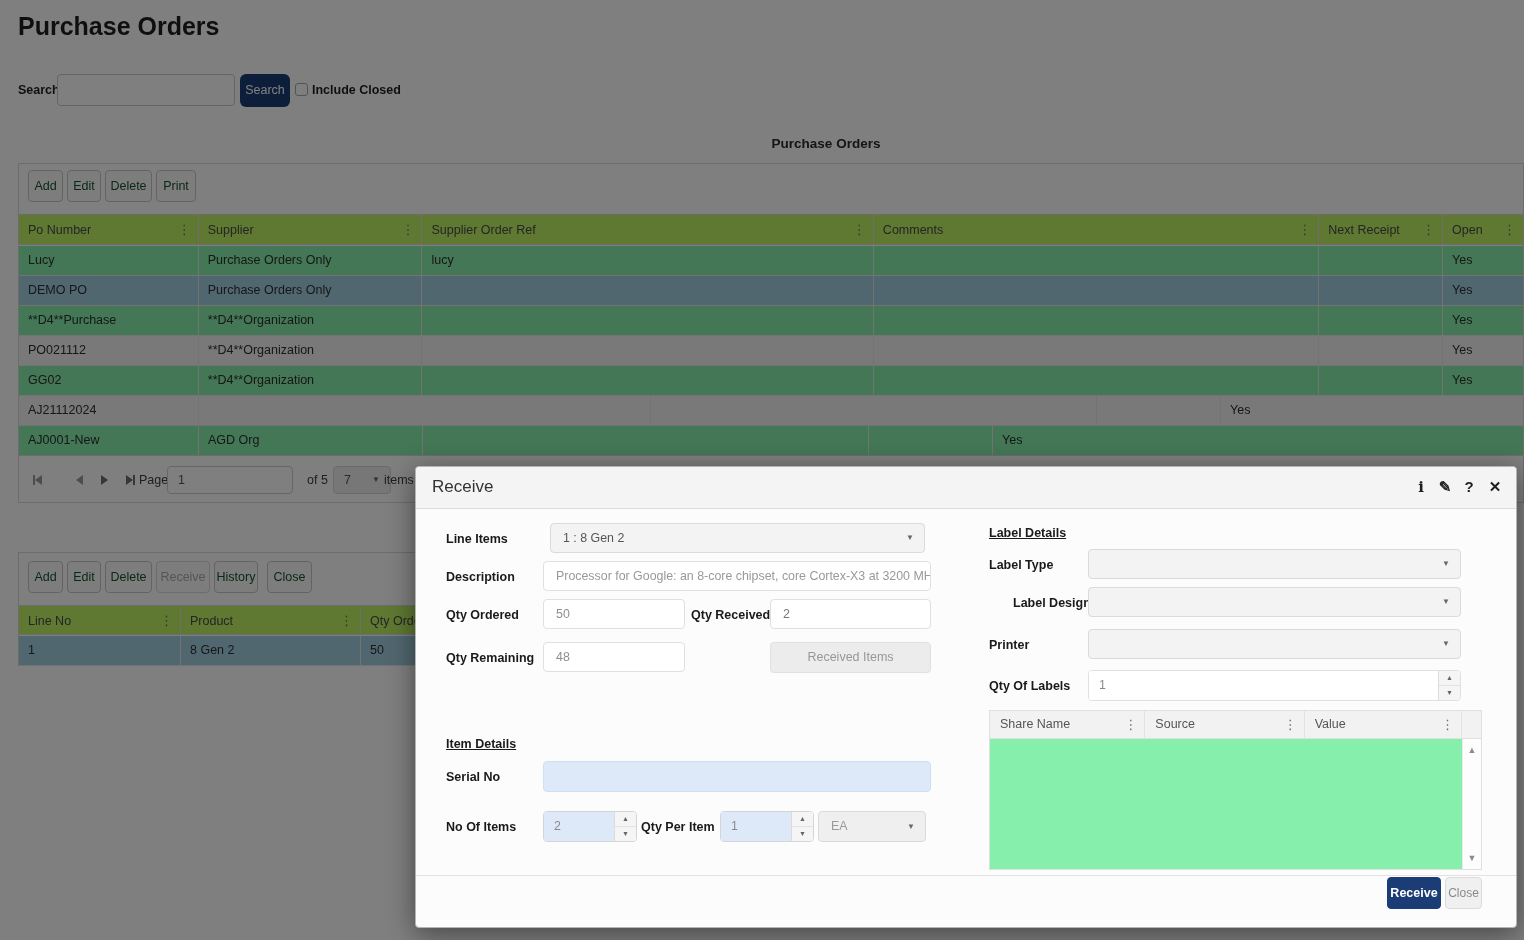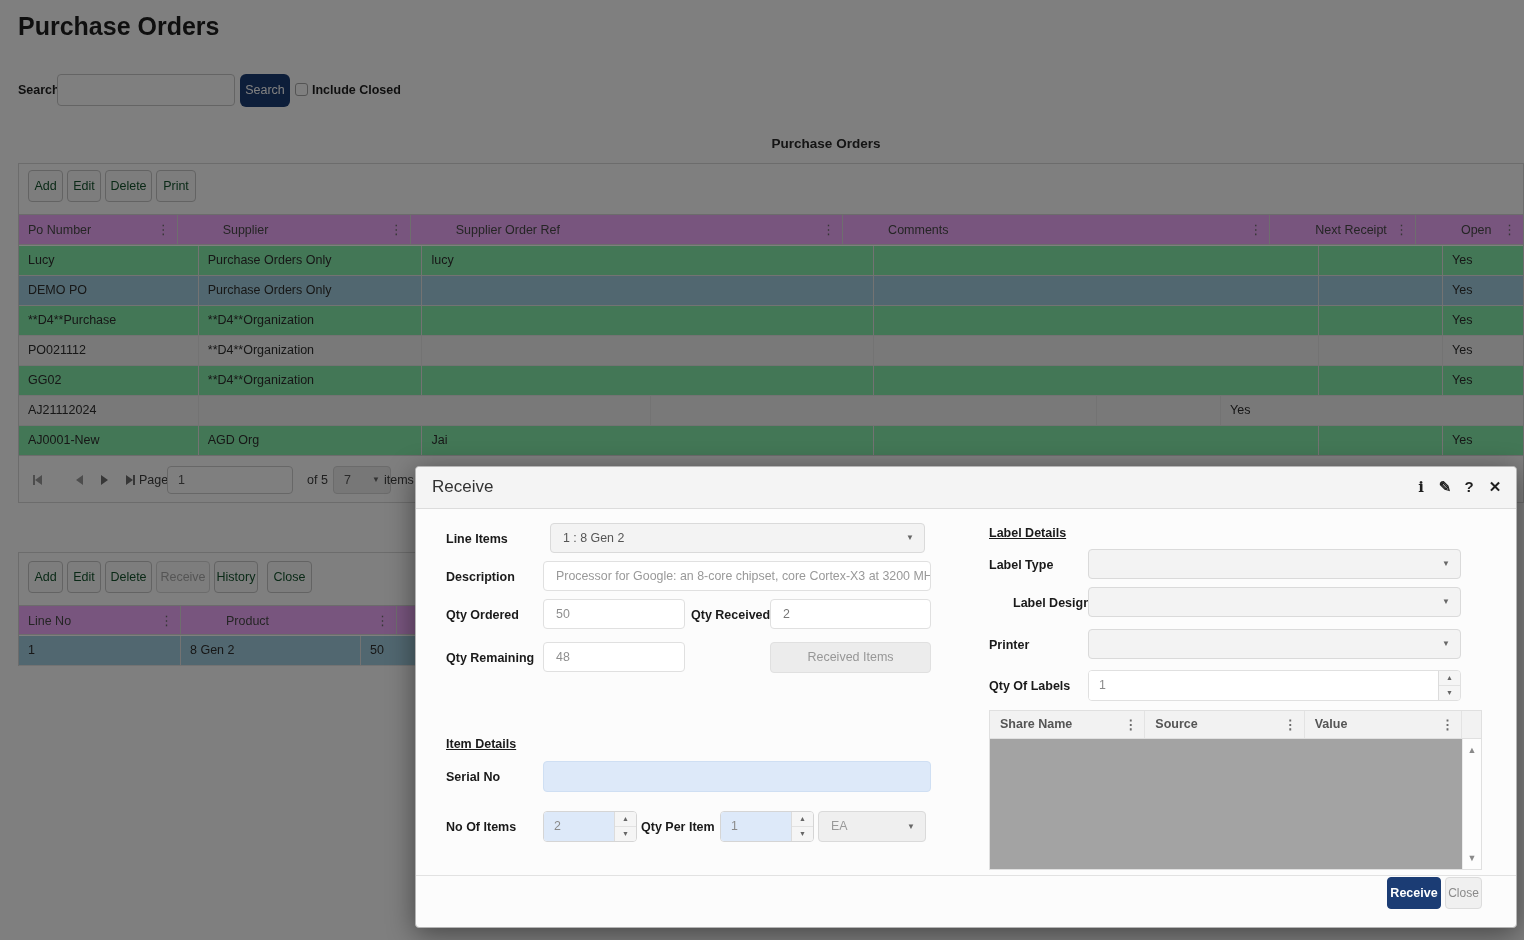--- a/index.html
+++ b/index.html
@@ -18,21 +18,21 @@
   .search-btn { left:240px; top:74px; width:50px; height:33px; background:var(--accent); color:#fff;
     border:none; border-radius:6px; font-size:12.5px; text-align:center; line-height:33px; cursor:pointer; }
   .checkbox { left:295px; top:83px; width:13px; height:13px; background:#fff; border:1px solid #a8a8a8; border-radius:3px; }
   .include-label { left:312px; top:83px; }
   .grid-caption { left:0; top:136px; width:1652px; text-align:center; font-size:13.5px; font-weight:700; color:#2a2a2a; }
 
   .grid { background:#fff; border:1px solid #d9d9d9; }
   .toolbar-btn { position:absolute; top:6px; height:32px; background:#fbfbfb; border:1px solid #c6c6c6;
     border-radius:4px; font-size:12.5px; color:#14532d; text-align:center; cursor:pointer; }
   .toolbar-btn.disabled { color:#ababab; border-color:#d9d9d9; cursor:default; }
-  .ghead { position:absolute; left:0; right:0; height:31px; background:#f0abfc; border-top:1px solid #d9d9d9; border-bottom:1px solid #d9d9d9; display:flex;gap:36px; }
+  .ghead { position:absolute; left:0; right:0; height:31px; background:#bef264; border-top:1px solid #d9d9d9; border-bottom:1px solid #d9d9d9; display:flex; }
   .hcell { position:relative; height:100%; font-size:12.5px; color:#4a4a4a; line-height:30px; padding-left:9px;
     border-right:1px solid #dcdcdc; white-space:nowrap; overflow:hidden; }
   .hcell:last-child { border-right:none; }
   .kebab { position:absolute; right:7px; top:0; line-height:30px; font-size:13px; color:#6b6b6b; cursor:pointer; }
   .grow { display:flex; height:30px; border-bottom:1px solid #e6e6e6; background:#86efac; cursor:pointer; }
   .grow.alt { background:#f2f2f2; }
   .grow.sel { background:var(--selrow); }
   .gcell { height:100%; line-height:29px; font-size:12.5px; color:#2e2e2e; padding-left:9px;
     border-right:1px solid #e6e6e6; white-space:nowrap; overflow:hidden; }
   .gcell:last-child { border-right:none; }
@@ -75,21 +75,21 @@
     color:#979797; font-size:12.5px; text-align:center; cursor:pointer; }
 
   .spin { position:absolute; height:31px; display:flex; border:1px solid #d5d5d5; border-radius:4px; overflow:hidden; background:#fff; }
   .spin .val { width:70px; background:var(--bluefield); font-size:12.4px; color:#8a8a8a; line-height:29px; padding-left:10px; }
   .spin .val.white { background:#fff; }
   .spin .btns { width:22px; display:flex; flex-direction:column; border-left:1px solid #dcdcdc; }
   .spin .btns div { flex:1; background:#f5f5f5; font-size:7px; color:#666; text-align:center; line-height:14px; cursor:pointer; }
   .spin .btns div:first-child { border-bottom:1px solid #e2e2e2; }
 
   
-  .share-grid { position:absolute; left:573px; top:243px; width:493px; height:160px; border:1px solid #e0e0e0; background:#a3a3a3;font-weight:bold; }
+  .share-grid { position:absolute; left:573px; top:243px; width:493px; height:160px; border:1px solid #e0e0e0; background:#86efac; }
   .share-head { position:absolute; left:0; top:0; right:0; height:28px; background:#f2f2f2; border-bottom:1px solid #e0e0e0; display:flex; }
   .shcell { position:relative; height:100%; font-size:12.5px; color:#555; line-height:27px; padding-left:10px; border-right:1px solid #e3e3e3; }
   .share-scroll { position:absolute; right:0; top:28px; bottom:0; width:19px; border-left:1px solid #ececec; background:#fdfdfd; }
   .scroll-arrow { position:absolute; left:0; width:100%; text-align:center; font-size:9px; color:#8a8a8a; cursor:pointer; }
 
   .modal-footer-line { position:absolute; left:0; right:0; top:408px; border-top:1px solid #e2e2e2; }
   .btn-primary { position:absolute; background:var(--accent); border:1px solid var(--accent); border-radius:4px;
     color:#fff; font-size:12.5px; font-weight:700; text-align:center; cursor:pointer; }
   .btn-close { position:absolute; background:#f0f0f0; border:1px solid #dcdcdc; border-radius:4px;
     color:#8a8a8a; font-size:12px; text-align:center; cursor:pointer; }
@@ -168,21 +168,20 @@
         <div class="grow alt">
           <div class="gcell c1-0">AJ21112024</div>
           <div class="gcell c1-2"></div>
           <div class="gcell c1-3"></div>
           <div class="gcell c1-4"></div>
           <div class="gcell c1-5">Yes</div>
         </div>
         <div class="grow">
           <div class="gcell c1-0">AJ0001-New</div>
           <div class="gcell c1-1">AGD Org</div>
-          <div class="gcell c1-2">Jai</div>
           <div class="gcell c1-3"></div>
           <div class="gcell c1-4"></div>
           <div class="gcell c1-5">Yes</div>
         </div>
       </div>
 
     <div class="pager">
       <div class="pg-ico" style="left:14px;">
           <span class="pg-bar"></span>
           <span class="tri-l"></span>

